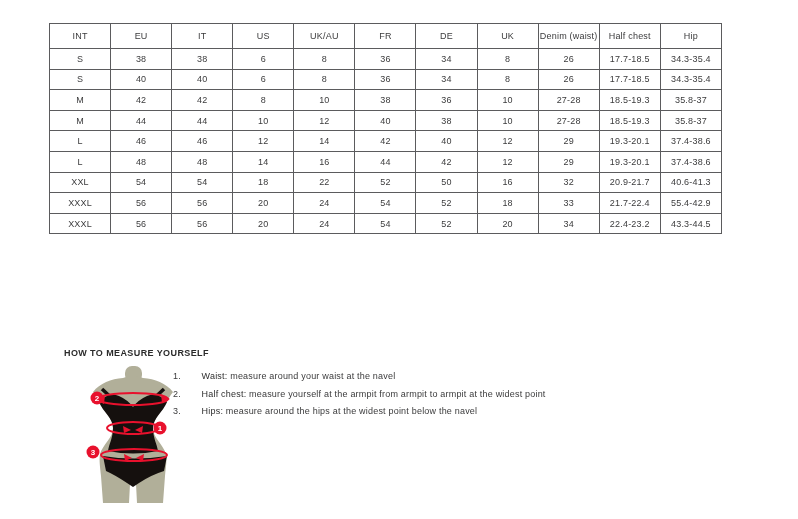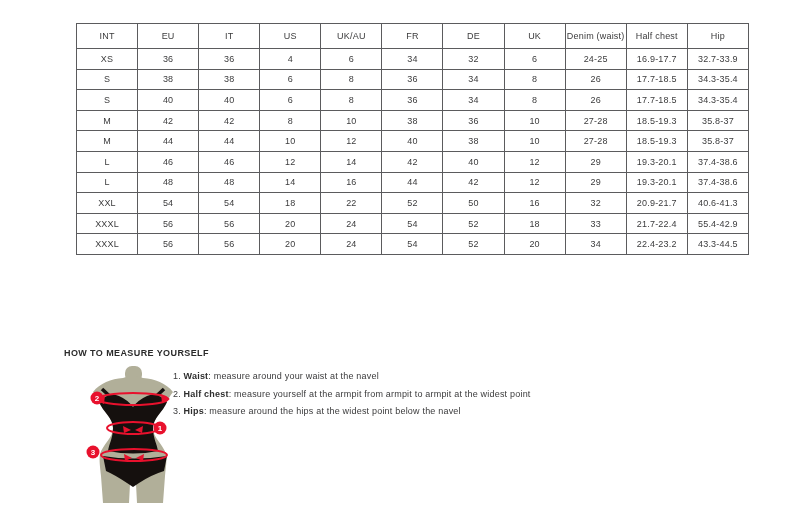--- a/index.html
+++ b/index.html
@@ -6,21 +6,21 @@
   html, body {
     width: 798px; height: 519px;
     background: #ffffff;
     font-family: "Liberation Sans", sans-serif;
     position: relative;
     overflow: hidden;
   }
   
   table.size-chart {
     position: absolute;
-    left: 76px; top: 23px;
+    left: 49px; top: 23px;
     width: 673px;
     border-collapse: collapse;
     table-layout: fixed;
   }
   table.size-chart th,
   table.size-chart td {
     border: 1px solid #5b5b5d;
     font-size: 9px;
     font-weight: 400;
     color: #3b3b3c;
@@ -52,21 +52,21 @@
     font-size: 9px;
     color: #3b3b3c;
     letter-spacing: 0.2px;
   }
   ol.steps li {
     height: 11px;
     line-height: 11px;
     margin-bottom: 6.5px;
     white-space: nowrap;
   }
-  ol.steps .step-label { font-weight: 700; color: #2f2f2f; }
+  ol.steps .step-label { font-weight: 400; color: #2f2f2f; margin-left: 18px; }
 </style>
 </head>
 <body>
 
 <table class="size-chart">
   <thead>
     <tr>
         <th>INT</th>
         <th>EU</th>
         <th>IT</th>
@@ -75,33 +75,20 @@
         <th>FR</th>
         <th>DE</th>
         <th>UK</th>
         <th>Denim (waist)</th>
         <th>Half chest</th>
         <th>Hip</th>
       </tr>
   </thead>
   <tbody>
       <tr>
-        <td>XS</td>
-        <td>36</td>
-        <td>36</td>
-        <td>4</td>
-        <td>6</td>
-        <td>34</td>
-        <td>32</td>
-        <td>6</td>
-        <td>24-25</td>
-        <td>16.9-17.7</td>
-        <td>32.7-33.9</td>
-      </tr>
-      <tr>
         <td>S</td>
         <td>38</td>
         <td>38</td>
         <td>6</td>
         <td>8</td>
         <td>36</td>
         <td>34</td>
         <td>8</td>
         <td>26</td>
         <td>17.7-18.5</td>

